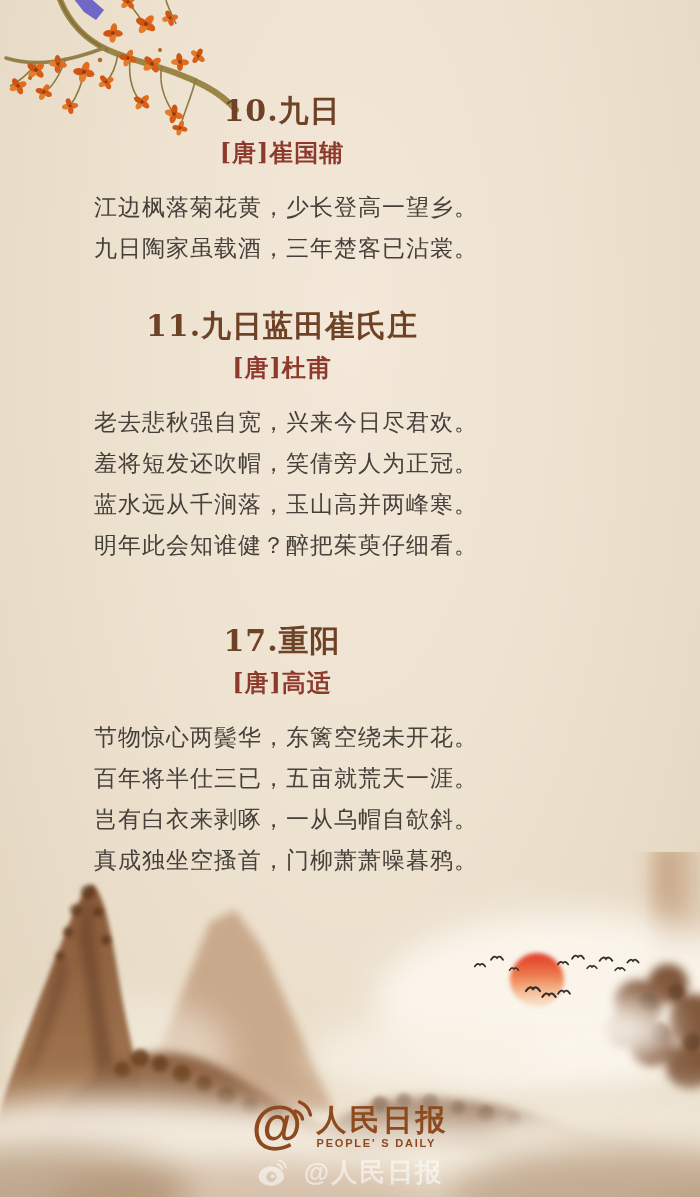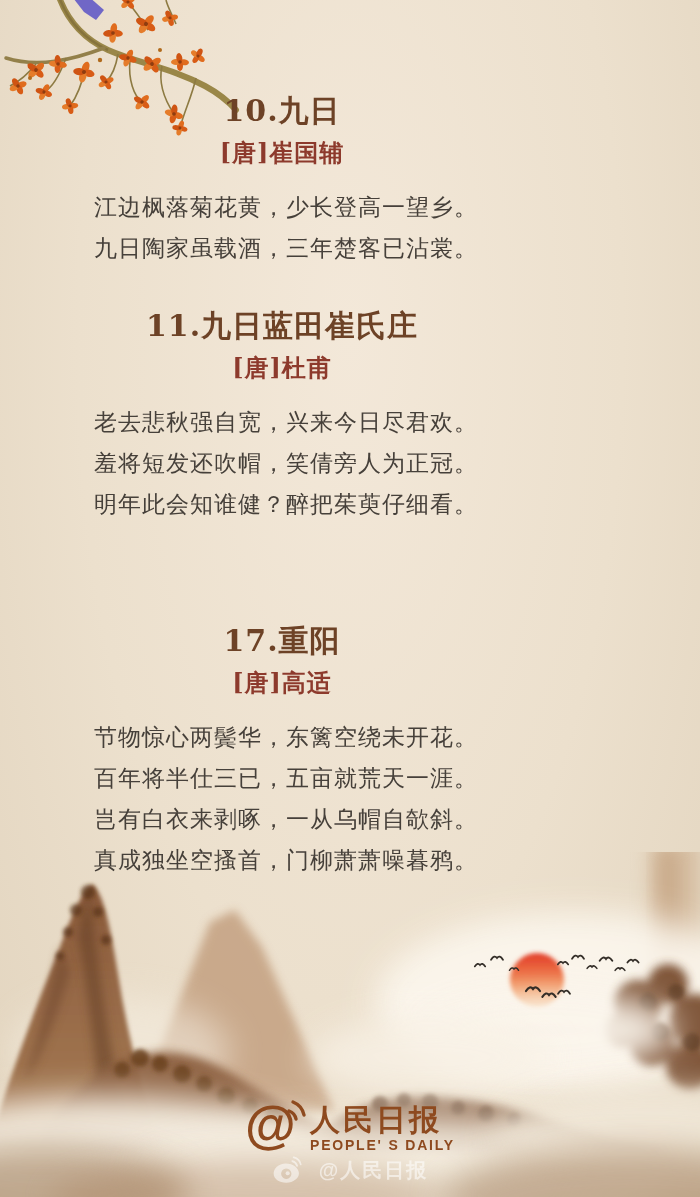--- a/index.html
+++ b/index.html
@@ -16,25 +16,25 @@
   .sec-author{font-size:24px;font-weight:bold;color:#8d3a2c;line-height:38px;letter-spacing:1px;}
   .poem{margin-top:15px;margin-left:8px;}
   .poem-line{font-size:23px;color:#46403a;line-height:41px;letter-spacing:1px;}
   .logo{
     position:absolute;top:1094px;left:50%;transform:translateX(-50%);
     display:flex;align-items:flex-start;gap:3px;z-index:5;
     font-family:"Liberation Sans", sans-serif;
   }
   .logo-text{margin-top:10px;}
   .logo-cn{font-size:30px;font-weight:bold;color:#8e4a1f;letter-spacing:3px;line-height:32px;}
-  .logo-en{font-size:14px;font-weight:bold;color:#8e4a1f;letter-spacing:1.8px;margin-top:1px;}
+  .logo-en{font-size:11px;font-weight:bold;color:#8e4a1f;letter-spacing:1.8px;margin-top:1px;}
   .watermark{
     position:absolute;top:1155px;left:50%;transform:translateX(-50%);
     display:flex;align-items:center;gap:17px;z-index:5;
-    color:rgba(255,255,255,0.55);font-size:20px;font-weight:bold;
+    color:rgba(255,255,255,0.55);font-size:26px;font-weight:bold;
     font-family:"Liberation Sans", sans-serif;letter-spacing:2px;
   }
 </style>
 </head>
 <body>
 
 <div class="poster">
 
   <svg class="branch" width="240" height="175" viewBox="0 0 240 175">
     <defs>
@@ -96,20 +96,21 @@
       <div class="poem-line">九日陶家虽载酒，三年楚客已沾裳。</div>
     </div>
   </section>
 
   <section class="section" style="top:303px">
     <div class="sec-title">11.九日蓝田崔氏庄</div>
     <div class="sec-author">[唐]杜甫</div>
     <div class="poem">
       <div class="poem-line">老去悲秋强自宽，兴来今日尽君欢。</div>
       <div class="poem-line">羞将短发还吹帽，笑倩旁人为正冠。</div>
+      <div class="poem-line">蓝水远从千涧落，玉山高并两峰寒。</div>
       <div class="poem-line">明年此会知谁健？醉把茱萸仔细看。</div>
     </div>
   </section>
 
   <section class="section" style="top:618px">
     <div class="sec-title">17.重阳</div>
     <div class="sec-author">[唐]高适</div>
     <div class="poem">
       <div class="poem-line">节物惊心两鬓华，东篱空绕未开花。</div>
       <div class="poem-line">百年将半仕三已，五亩就荒天一涯。</div>

